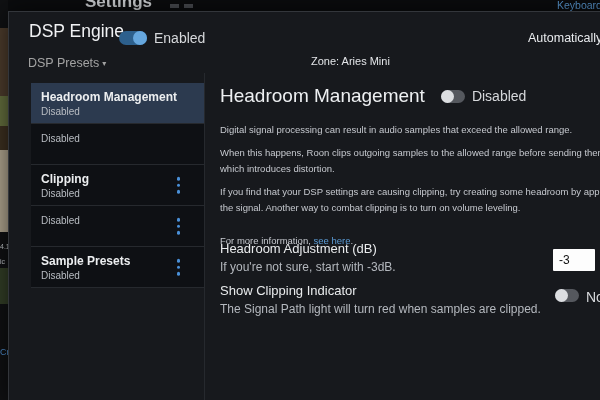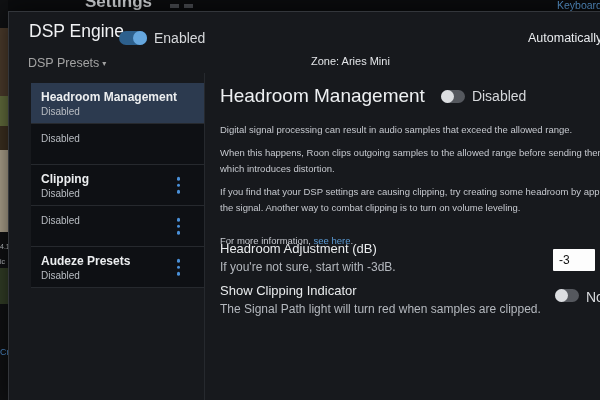--- a/index.html
+++ b/index.html
@@ -159,21 +159,21 @@
       <div class="side-item">
         <div class="it-status">Disabled</div>
         <div class="kebab">
           <i></i>
           <i></i>
           <i></i>
         </div>
       </div>
 
       <div class="side-item">
-        <div class="it-title">Audeze Presets</div>
+        <div class="it-title">Sample Presets</div>
         <div class="it-status">Disabled</div>
         <div class="kebab">
           <i></i>
           <i></i>
           <i></i>
         </div>
       </div>
     </div>
 
   <div class="vdivider"></div>

